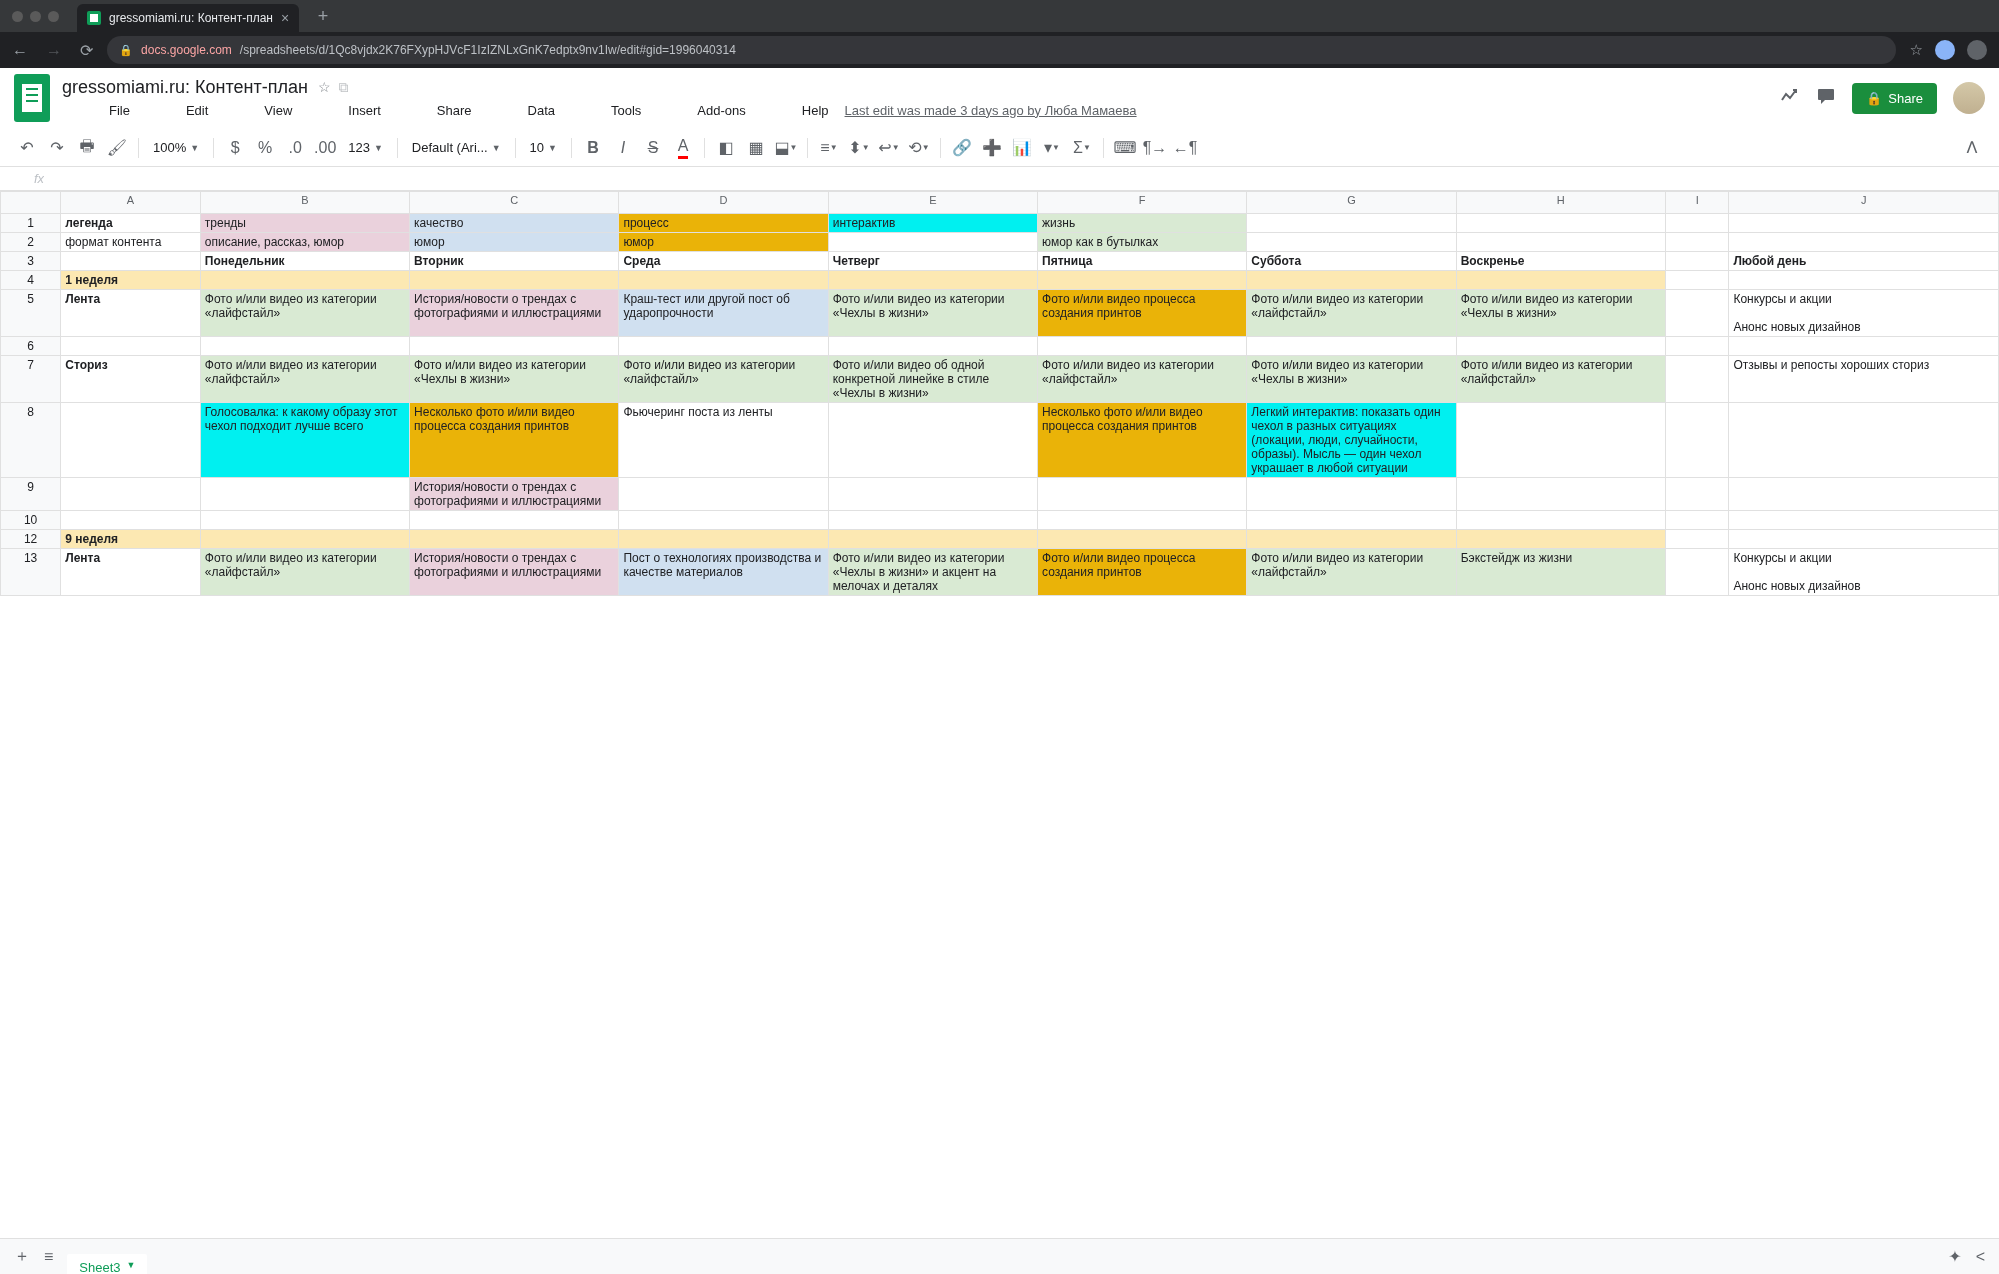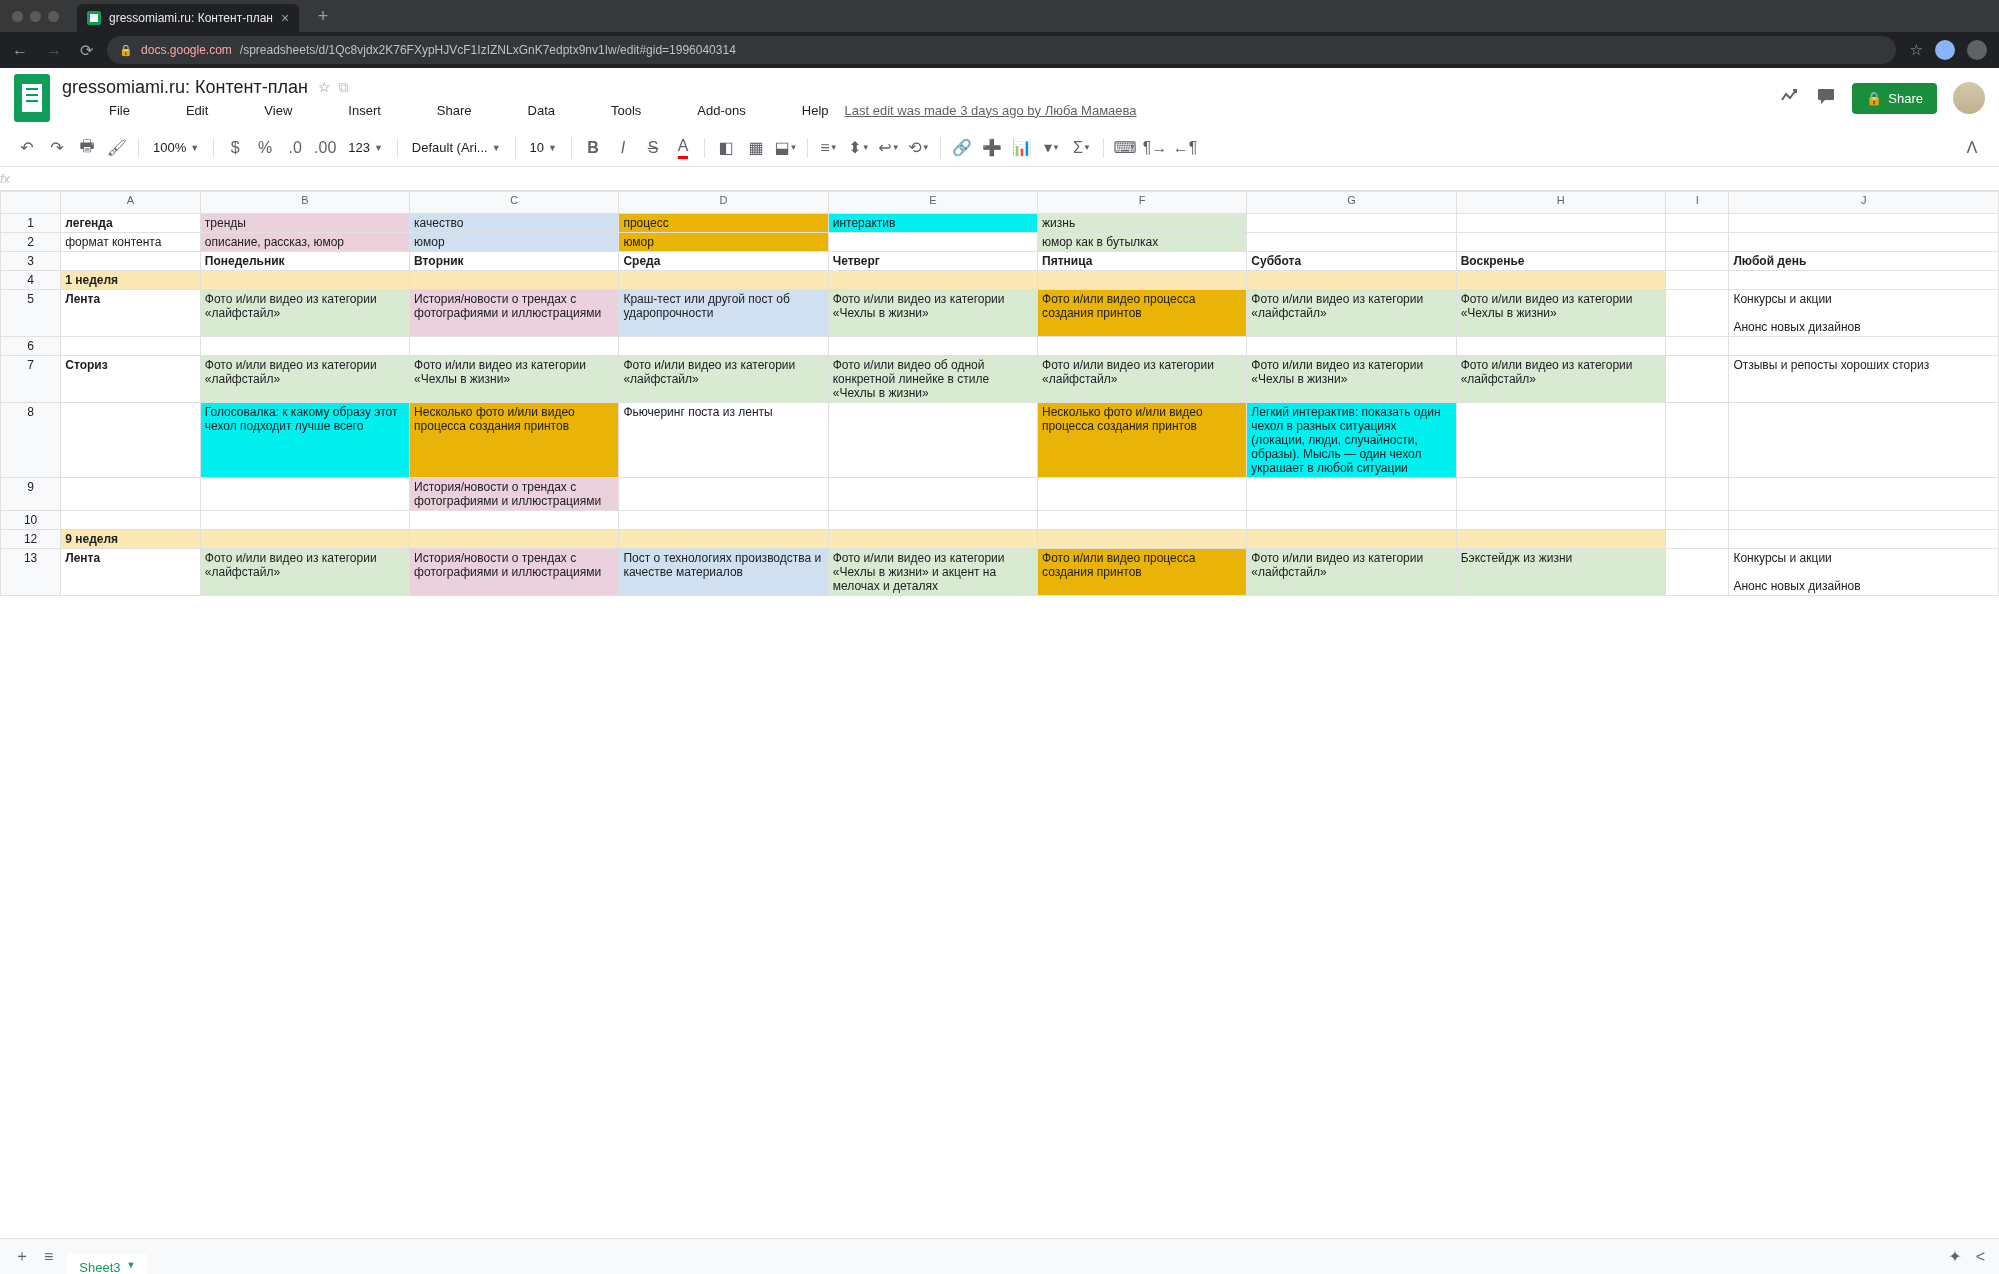--- a/index.html
+++ b/index.html
@@ -37,21 +37,21 @@
 .hr-ico { color: #5f6368; font-size: 20px; cursor: pointer; }
 .share-btn { background: #1a8e3d; color: #fff; padding: 8px 14px; border-radius: 4px; font-size: 13px; font-weight: 500; cursor: pointer; display: flex; align-items: center; gap: 6px; }
 .avatar-lg { width: 32px; height: 32px; border-radius: 50%; background: linear-gradient(#d4c8a8,#c0b090); }
 .toolbar { display: flex; align-items: center; padding: 4px 14px; gap: 4px; border-bottom: 1px solid #e0e0e0; height: 38px; }
 .tb-ico { width: 26px; height: 26px; display: flex; align-items: center; justify-content: center; color: #5f6368; cursor: pointer; border-radius: 3px; font-size: 16px; }
 .tb-sep { width: 1px; height: 20px; background: #e0e0e0; margin: 0 4px; }
 .tb-select { display: flex; align-items: center; padding: 0 6px; color: #202124; font-size: 13px; cursor: pointer; gap: 4px; height: 24px; }
 .tb-select .caret { font-size: 9px; color: #5f6368; }
 .tb-collapse { margin-left: auto; }
 .formula-bar { display: flex; align-items: center; height: 24px; border-bottom: 1px solid #e0e0e0; }
-.fx-label { width: 44px; text-align: left; font-style: italic; color: #bdc1c6; font-size: 13px; }
+.fx-label { width: 44px; text-align: right; font-style: italic; color: #bdc1c6; font-size: 13px; }
 .fx-input { flex: 1; border: none; outline: none; font-size: 13px; padding: 0 6px; }
 .sheet-container { overflow: auto; height: calc(100vh - 32px - 36px - 60px - 38px - 24px - 36px); position: relative; }
 table.sheet { border-collapse: collapse; width: 100%; table-layout: fixed; }
 .sheet th, .sheet td { border: 1px solid #e0e0e0; padding: 2px 4px; vertical-align: top; font-size: 12px; color: #202124; text-align: left; overflow: hidden; }
 .sheet th { background: #f8f9fa; font-weight: normal; text-align: center; color: #5f6368; font-size: 11px; position: sticky; }
 .col-head th { height: 22px; top: 0; }
 .row-head { background: #f8f9fa; text-align: center !important; color: #5f6368; width: 38px; font-size: 11px; position: sticky; left: 0; }
 .corner { width: 38px; background: #f8f9fa; position: sticky; left: 0; top: 0; z-index: 2; }
 .bold { font-weight: bold; }
 .row-week { background: #fce8b2; font-weight: bold; }

